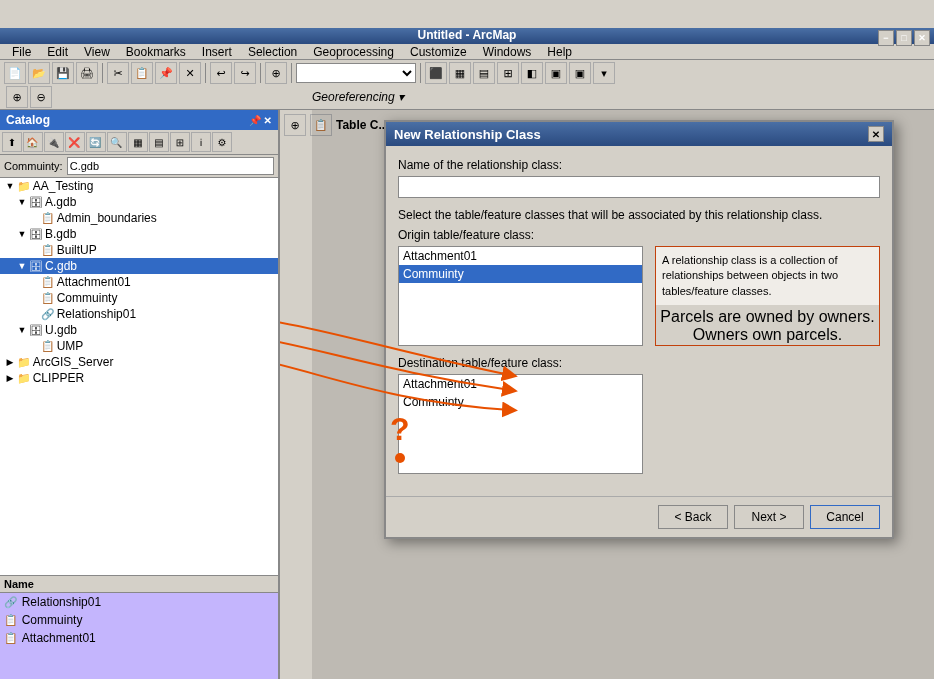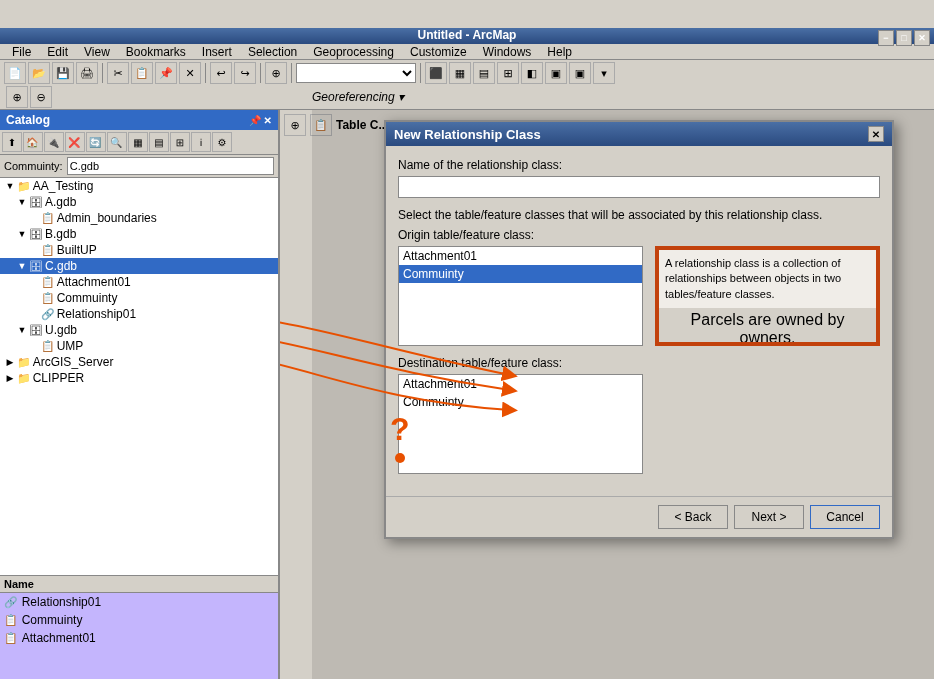--- a/index.html
+++ b/index.html
@@ -284,21 +284,21 @@
       height: 100px;
       overflow-y: auto;
       font-size: 12px;
     }
     .dialog-list-item {
       padding: 2px 4px;
       cursor: pointer;
     }
     .dialog-list-item.selected { background: #316ac5; color: white; }
     .dialog-info-box {
-      border: 4px solid #c2410c;
+      border: 1px solid #c2410c;
       background: #f0ede8;
       width: 230px;
       height: 100px;
       overflow: hidden;
       display: flex;
       flex-direction: column;
     }
     .info-text {
       padding: 6px;
       font-size: 11px;

